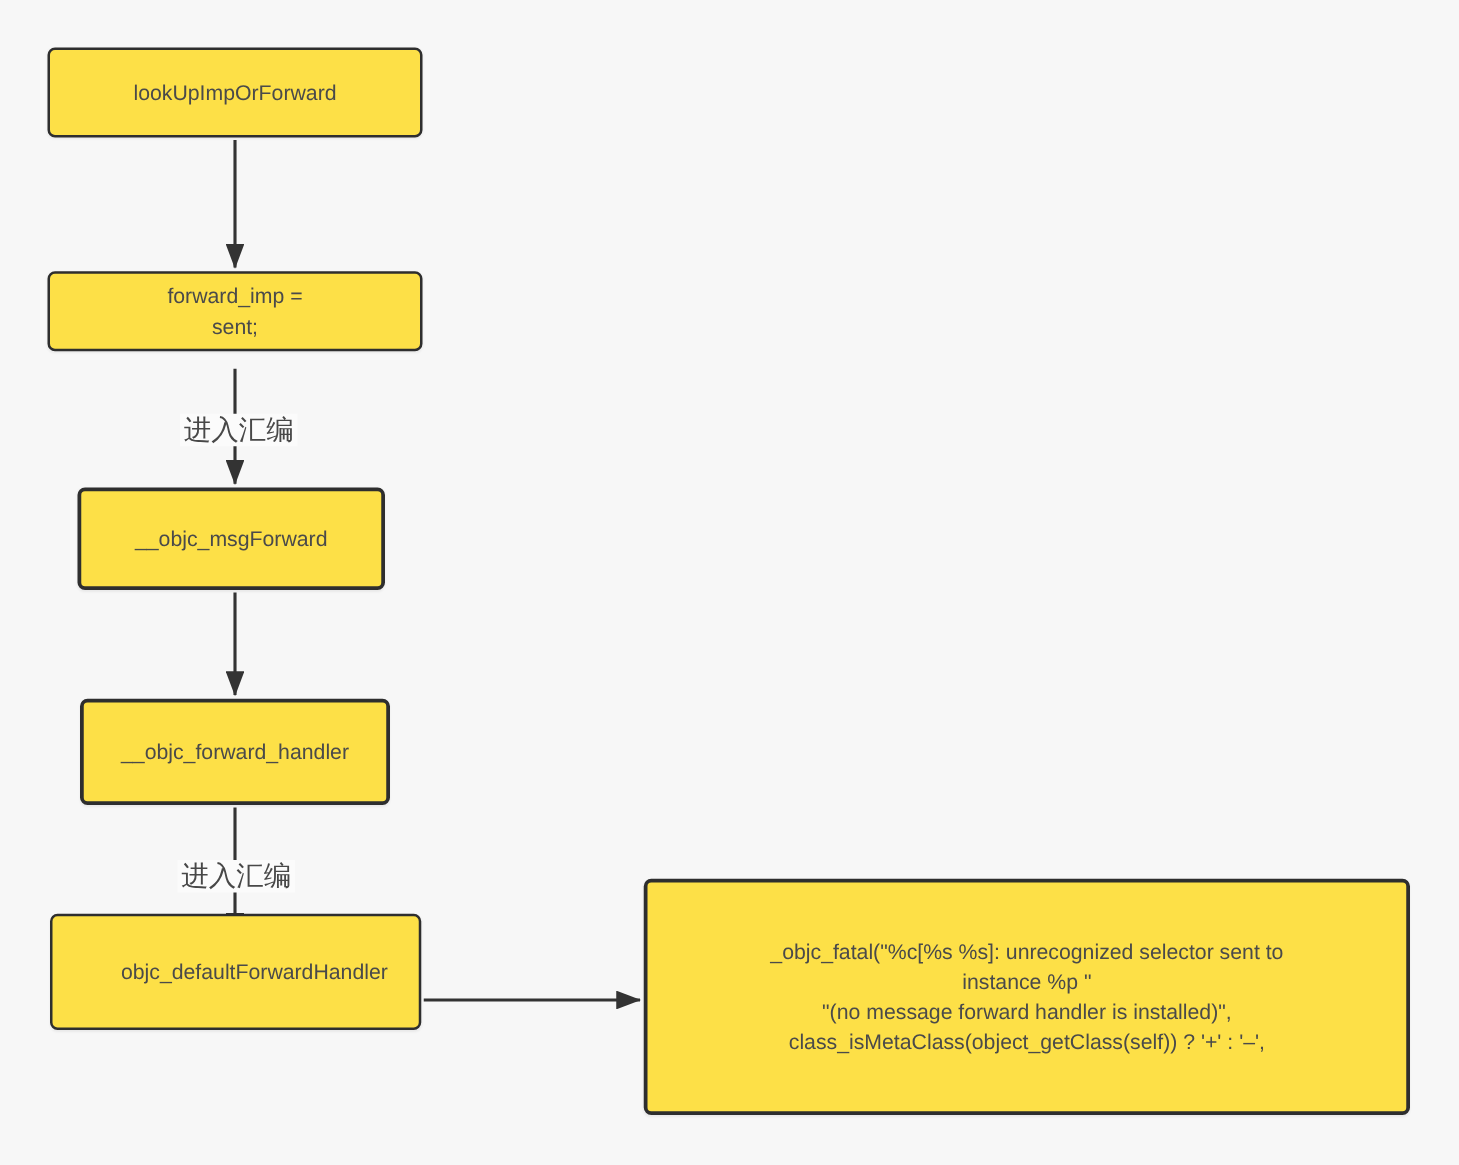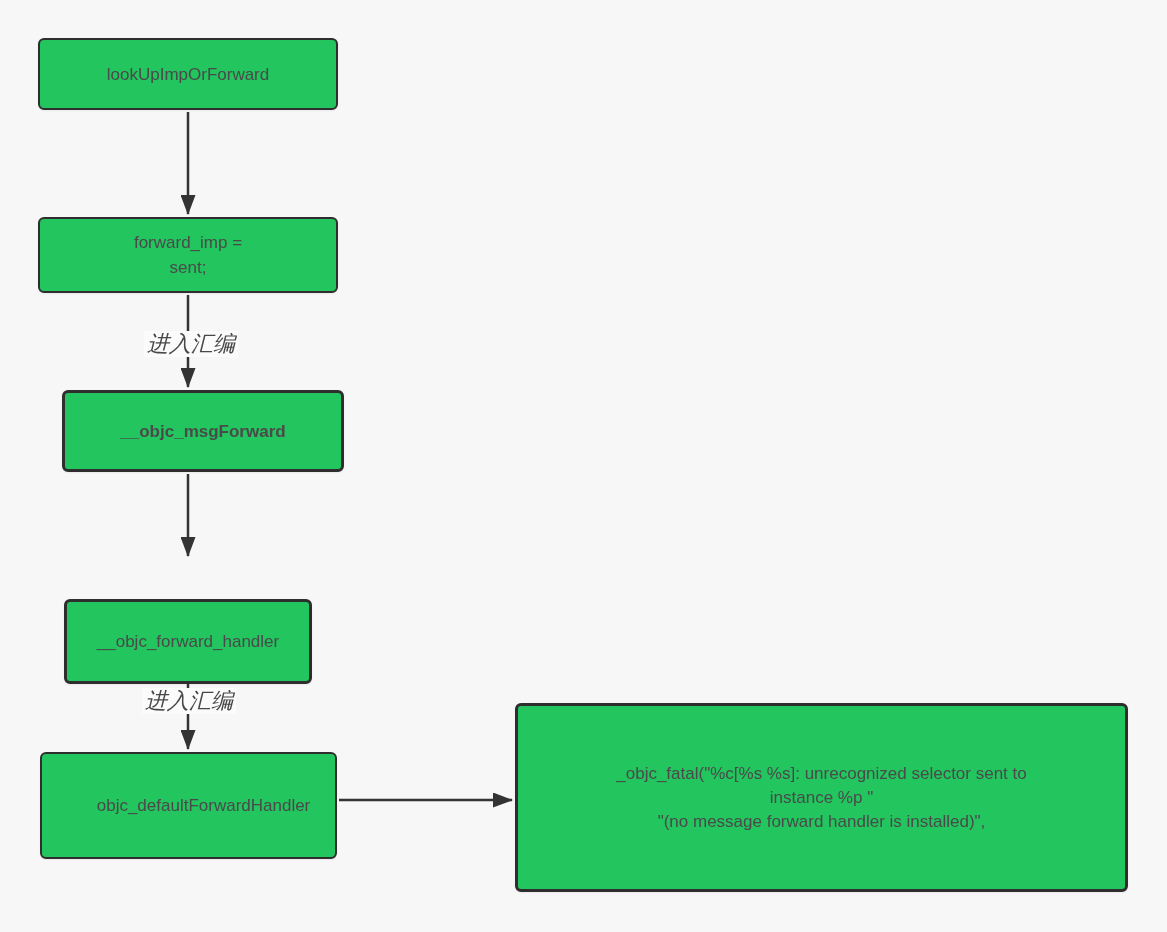--- a/index.html
+++ b/index.html
@@ -12,59 +12,58 @@
     width: 1167px;
     height: 932px;
     background: #f7f7f7;
     font-family: "Liberation Sans", "DejaVu Sans", sans-serif;
     color: #4a4a4a;
     overflow: hidden;
   }
   .node {
     position: absolute;
     box-sizing: border-box;
-    background: #22c55e;
+    background: #fde047;
     border: 2px solid #2e2e2e;
     border-radius: 6px;
     display: flex;
     flex-direction: column;
     align-items: center;
     justify-content: center;
     text-align: left;
     font-size: 17px;
     line-height: 25px;
     box-shadow: 0 1px 2px rgba(0,0,0,0.06);
   }
   .node.thick { border-width: 3px; }
   .node .txt { display: block; white-space: pre; }
 
   #node-lookup          { left: 38px;  top: 38px;  width: 300px; height: 72px; }
-  #node-forward-imp     { left: 38px;  top: 217px; width: 300px; height: 76px; }
-  #node-msgforward      { left: 62px;  top: 390px; width: 282px; height: 82px; font-weight: bold; }
-  #node-forward-handler { left: 64px;  top: 559px; width: 248px; height: 85px; margin-top: 40px; }
-  #node-default-handler { left: 40px;  top: 752px; width: 297px; height: 107px; padding-left: 30px; }
+  #node-forward-imp     { left: 38px;  top: 217px; width: 300px; height: 64px; }
+  #node-msgforward      { left: 62px;  top: 390px; width: 246px; height: 82px; }
+  #node-forward-handler { left: 64px;  top: 559px; width: 248px; height: 85px; }
+  #node-default-handler { left: 40px;  top: 731px; width: 297px; height: 93px; padding-left: 30px; }
   #node-fatal           { left: 515px; top: 703px; width: 613px; height: 189px; line-height: 24px; }
 
   .arrow-layer {
     position: absolute;
     left: 0; top: 0;
     width: 1167px;
     height: 932px;
     pointer-events: none;
   }
   .edge-label {
     position: absolute;
     transform: translateX(-50%);
     background: #fbfbfb;
     color: #484848;
     font-size: 22px;
     line-height: 26px;
     padding: 0 3px;
     white-space: nowrap;
-    font-style: italic;
   }
   #label-enter-asm { left: 191px; top: 331px; }
   #label-exit-asm  { left: 189px; top: 688px; }
 </style>
 </head>
 <body>
 
 <div class="canvas">
 
   <svg class="arrow-layer" width="1167" height="932" viewBox="0 0 1167 932" xmlns="http://www.w3.org/2000/svg">
@@ -100,18 +99,19 @@
   </div>
 
   <div class="node" id="node-default-handler">
     <span class="txt">objc_defaultForwardHandler</span>
   </div>
 
   <div class="node thick" id="node-fatal">
     <span class="txt">_objc_fatal("%c[%s %s]: unrecognized selector sent to</span>
     <span class="txt">instance %p "</span>
     <span class="txt">"(no message forward handler is installed)",</span>
+    <span class="txt">class_isMetaClass(object_getClass(self)) ? '+' : '–',</span>
   </div>
 
   <div class="edge-label" id="label-enter-asm">进入汇编</div>
   <div class="edge-label" id="label-exit-asm">进入汇编</div>
 
 </div>
 
 </body></html>

